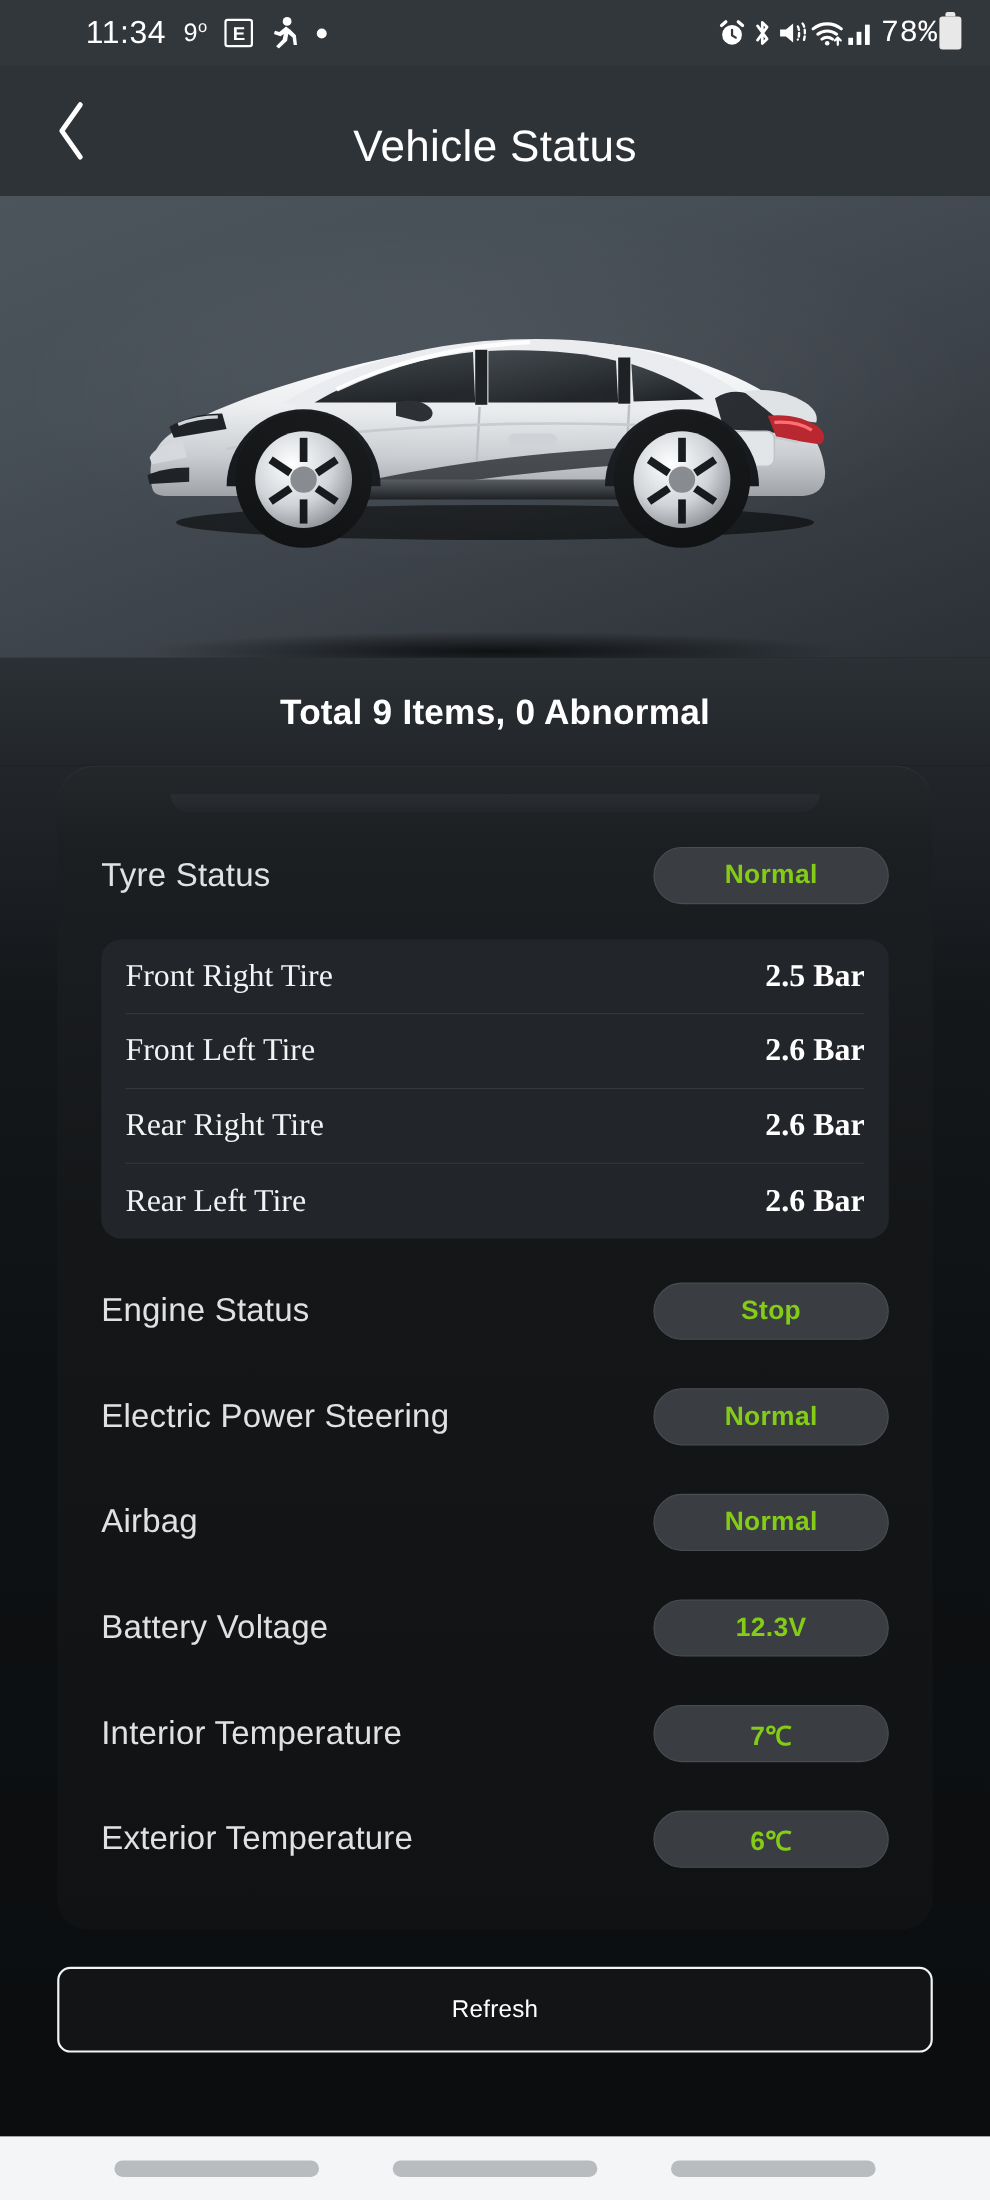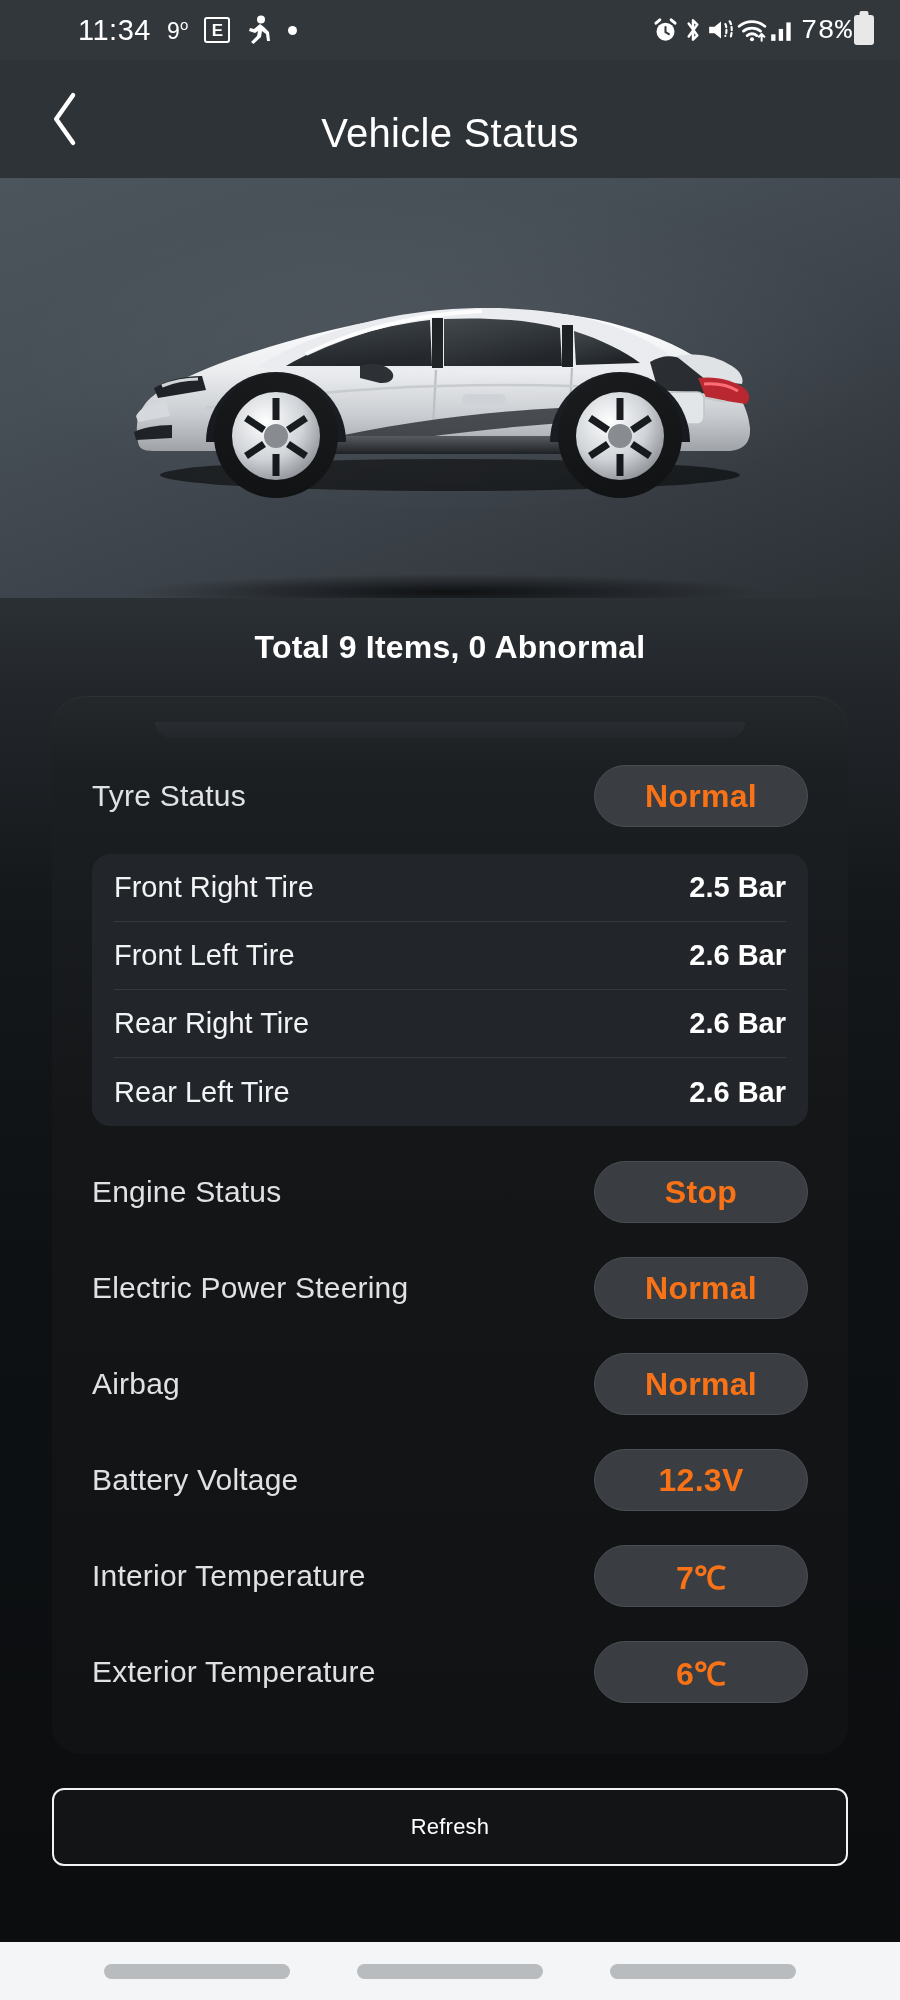--- a/index.html
+++ b/index.html
@@ -100,32 +100,33 @@
     border-radius:0 0 18px 18px;
     background:linear-gradient(180deg,#2b2f33,#23262a);
     opacity:.85;
   }
   .row {
     display:flex; align-items:center; justify-content:space-between;
     padding:0 40px; height:96px;
   }
   .row-label { font-size:30px; color:#dfe1e3; font-weight:400; letter-spacing:.2px; }
   .pill {
-    min-width:214px; height:62px; border-radius:31px;
+    min-width:214px; height:52px; border-radius:31px;
     background:#3a3e42; border:1px solid #4a4e52;
     display:flex; align-items:center; justify-content:center;
-    font-size:32px; font-weight:700; color:#f97316; letter-spacing:.3px;
+    font-size:24px; font-weight:700; color:#84cc16; letter-spacing:.3px;
     cursor:pointer;
   }
 
   
   .tyre-table {
     margin:10px 40px 18px;
     background:#222529; border-radius:18px;
     padding:0 22px;
+    font-family:Liberation Serif, serif;
   }
   .tyre-row {
     display:flex; align-items:center; justify-content:space-between;
     height:68px; border-bottom:1px solid #34383c;
   }
   .tyre-row:last-child { border-bottom:none; }
   .tyre-name { font-size:29px; color:#f2f3f4; font-weight:400; }
   .tyre-val { font-size:29px; color:#fff; font-weight:700;margin-left:40px; }
 
   

